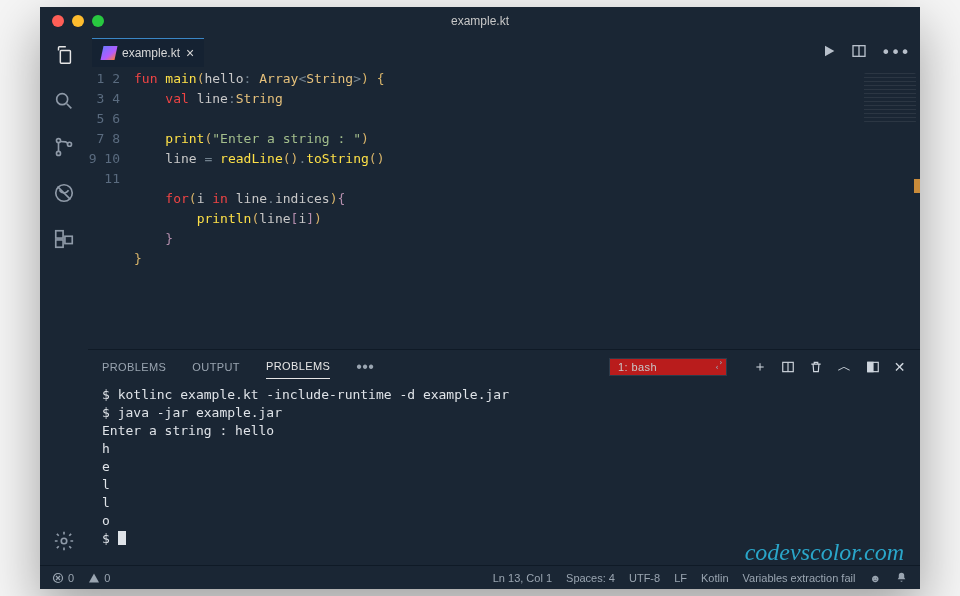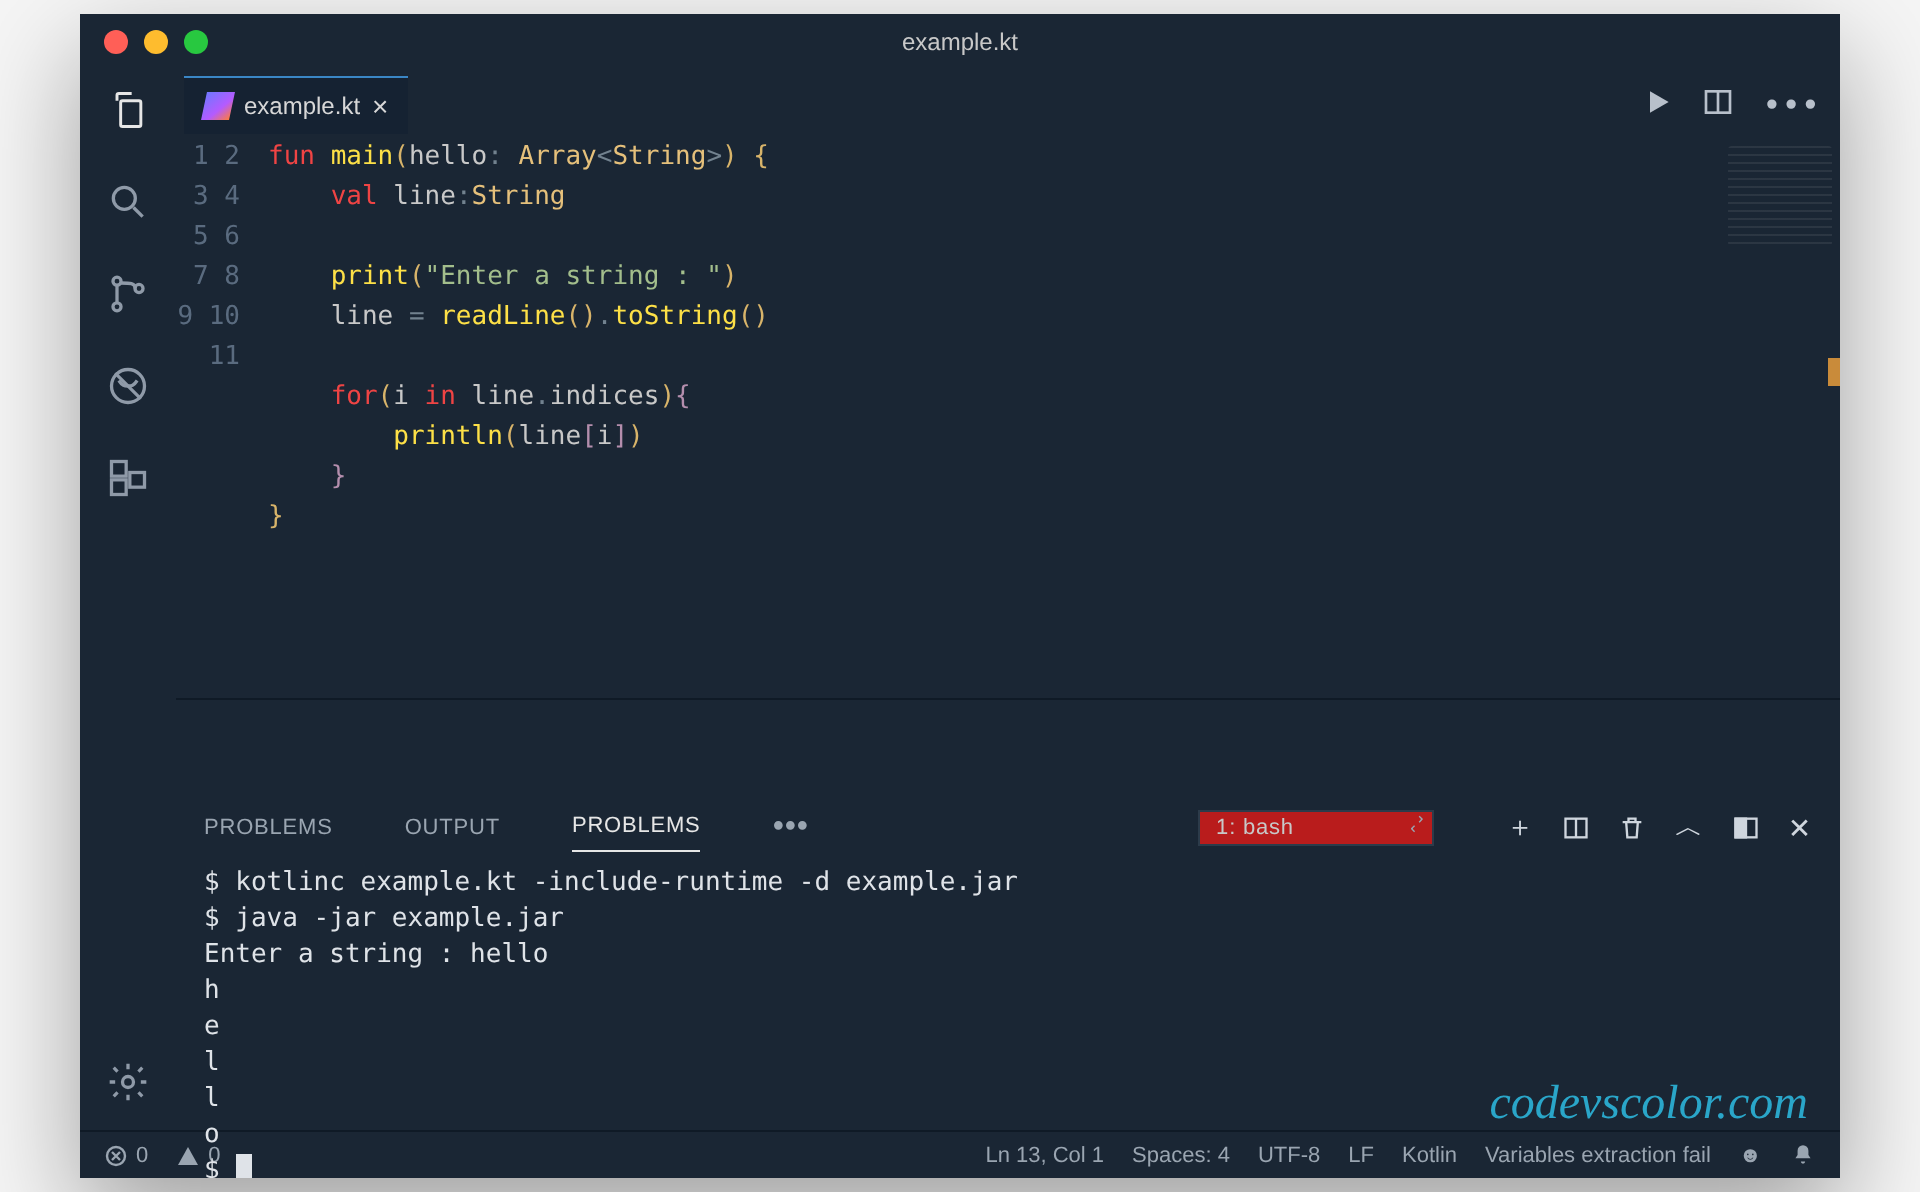--- a/index.html
+++ b/index.html
@@ -154,26 +154,25 @@
     display: flex;
     flex-direction: column;
     border-top: 1px solid #0f1a26;
     min-height: 0;
   }
   .panel-tabs {
     height: 34px;
     display: flex;
     align-items: center;
     padding: 0 14px;
-    gap: 36px;
+    gap: 26px;
     color: #9aa5b1;
     font-family: -apple-system, sans-serif;
     font-size: 11px;
     letter-spacing: .4px;
-    margin-top: 47px;
   }
   .panel-tabs .ptab { cursor:pointer; padding:6px 0; }
   .panel-tabs .ptab.active { color: #e6e6e6; border-bottom: 1px solid #e6e6e6; }
   .panel-tabs .dots { font-size:16px; }
   .panel-tabs .flex { flex:1; }
   .term-select {
     background:#b91c1c;
     border:1px solid #2c3b4a;
     color:#c8c8c8;
     padding:2px 22px 2px 8px;

